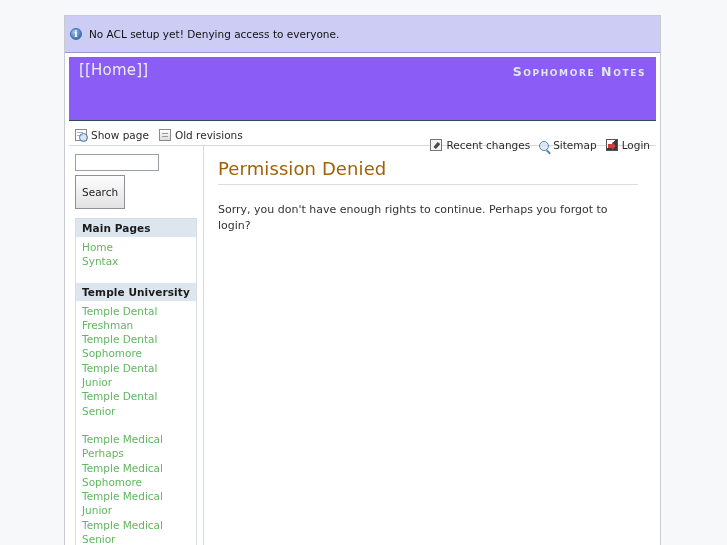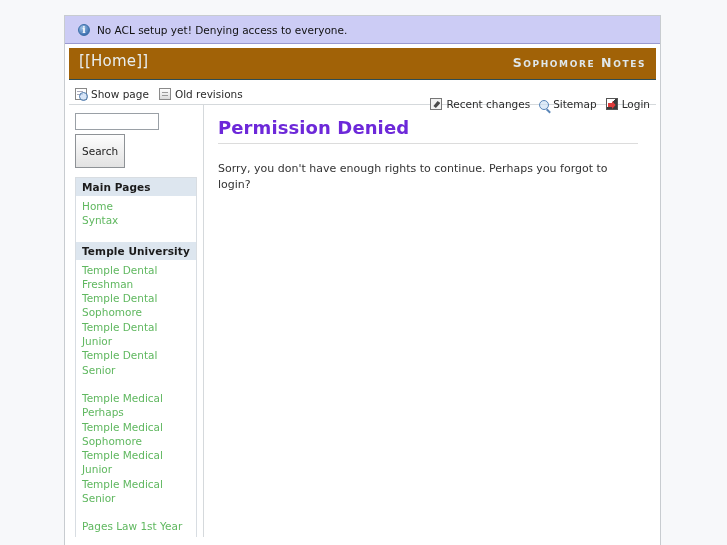--- a/index.html
+++ b/index.html
@@ -16,26 +16,26 @@
     left: 64px; top: 15px;
     width: 597px; height: 545px;
     background: #ffffff;
     border: 1px solid #c8ccd0;
     border-bottom: none;
     overflow: hidden;
   }
 
   
   .msg-bar {
-    height: 28px;
+    height: 37px;
     background: #ccccf5;
     border-bottom: 1px solid #9a9ad0;
     display: flex;
     align-items: center;
-    padding: 0 13px;
+    padding: 0 5px;
     font-size: 10.5px;
     color: #111;
   }
   .info-icon {
     width: 12px; height: 12px;
     border-radius: 50%;
     background: radial-gradient(circle at 35% 30%, #9fc3e8, #4477b5 70%, #2c5b93);
     border: 1px solid #3a6ea8;
     margin-right: 7px;
     flex: 0 0 auto;
@@ -49,22 +49,22 @@
     font-size: 9px;
     font-weight: bold;
     color: #ffffff;
     font-family: "DejaVu Serif", "Liberation Serif", serif;
     line-height: 12px;
   }
   .msg-text { white-space: nowrap; }
 
   
   .site-header {
-    height: 32px;
-    background: #a16207;
+    height: 64px;
+    background: #8b5cf6;
     margin: 4px 4px 0 4px;
     position: relative;
     border-bottom: 1px solid #2d4c54;
   }
   .site-title {
     position: absolute;
     left: 10px; top: 4px;
     color: #e8eef0;
     font-size: 15px;
     letter-spacing: 0.2px;
@@ -229,22 +229,22 @@
 
   
   .content {
     flex: 1 1 auto;
     padding: 12px 18px 0 14px;
     overflow: hidden;
   }
   .content h1 {
     margin: 0 0 0 0;
     font-size: 18px;
-    font-weight: bold;
-    color: #6d28d9;
+    font-weight: normal;
+    color: #a16207;
     border-bottom: 1px solid #dcdcdc;
     padding-bottom: 5px;
     letter-spacing: 0.1px;
   }
   .content p {
     margin: 17px 0 0 0;
     font-size: 11px;
     color: #333333;
     line-height: 16px;
   }

